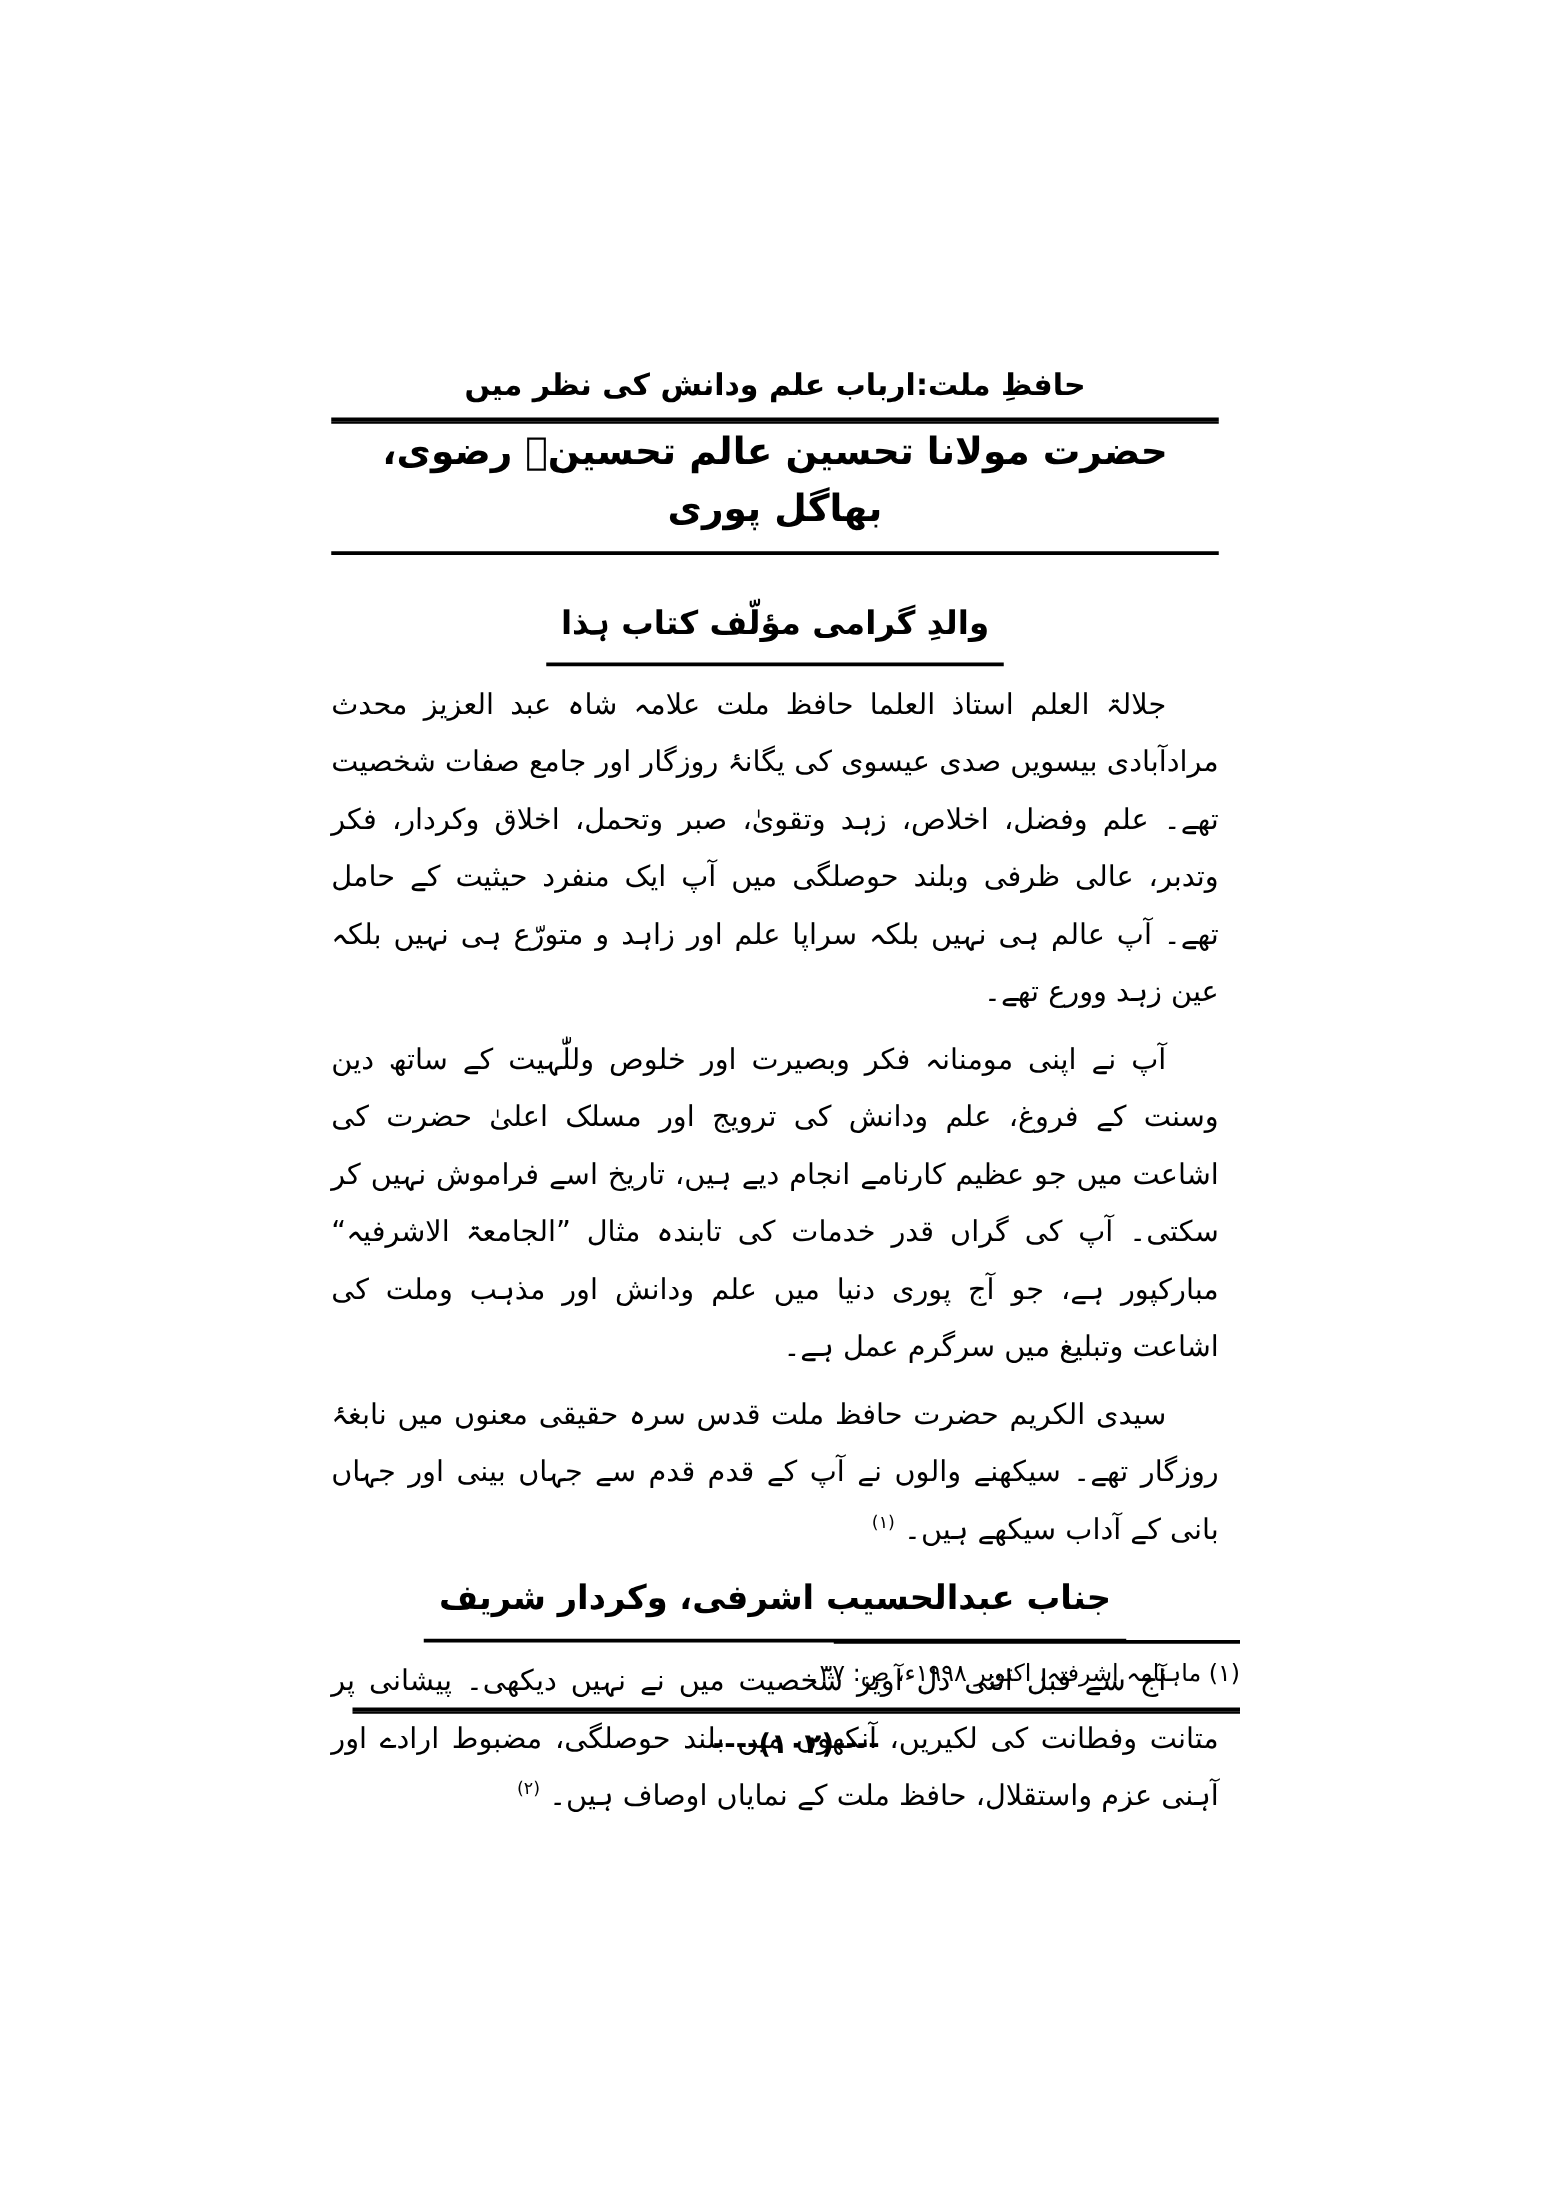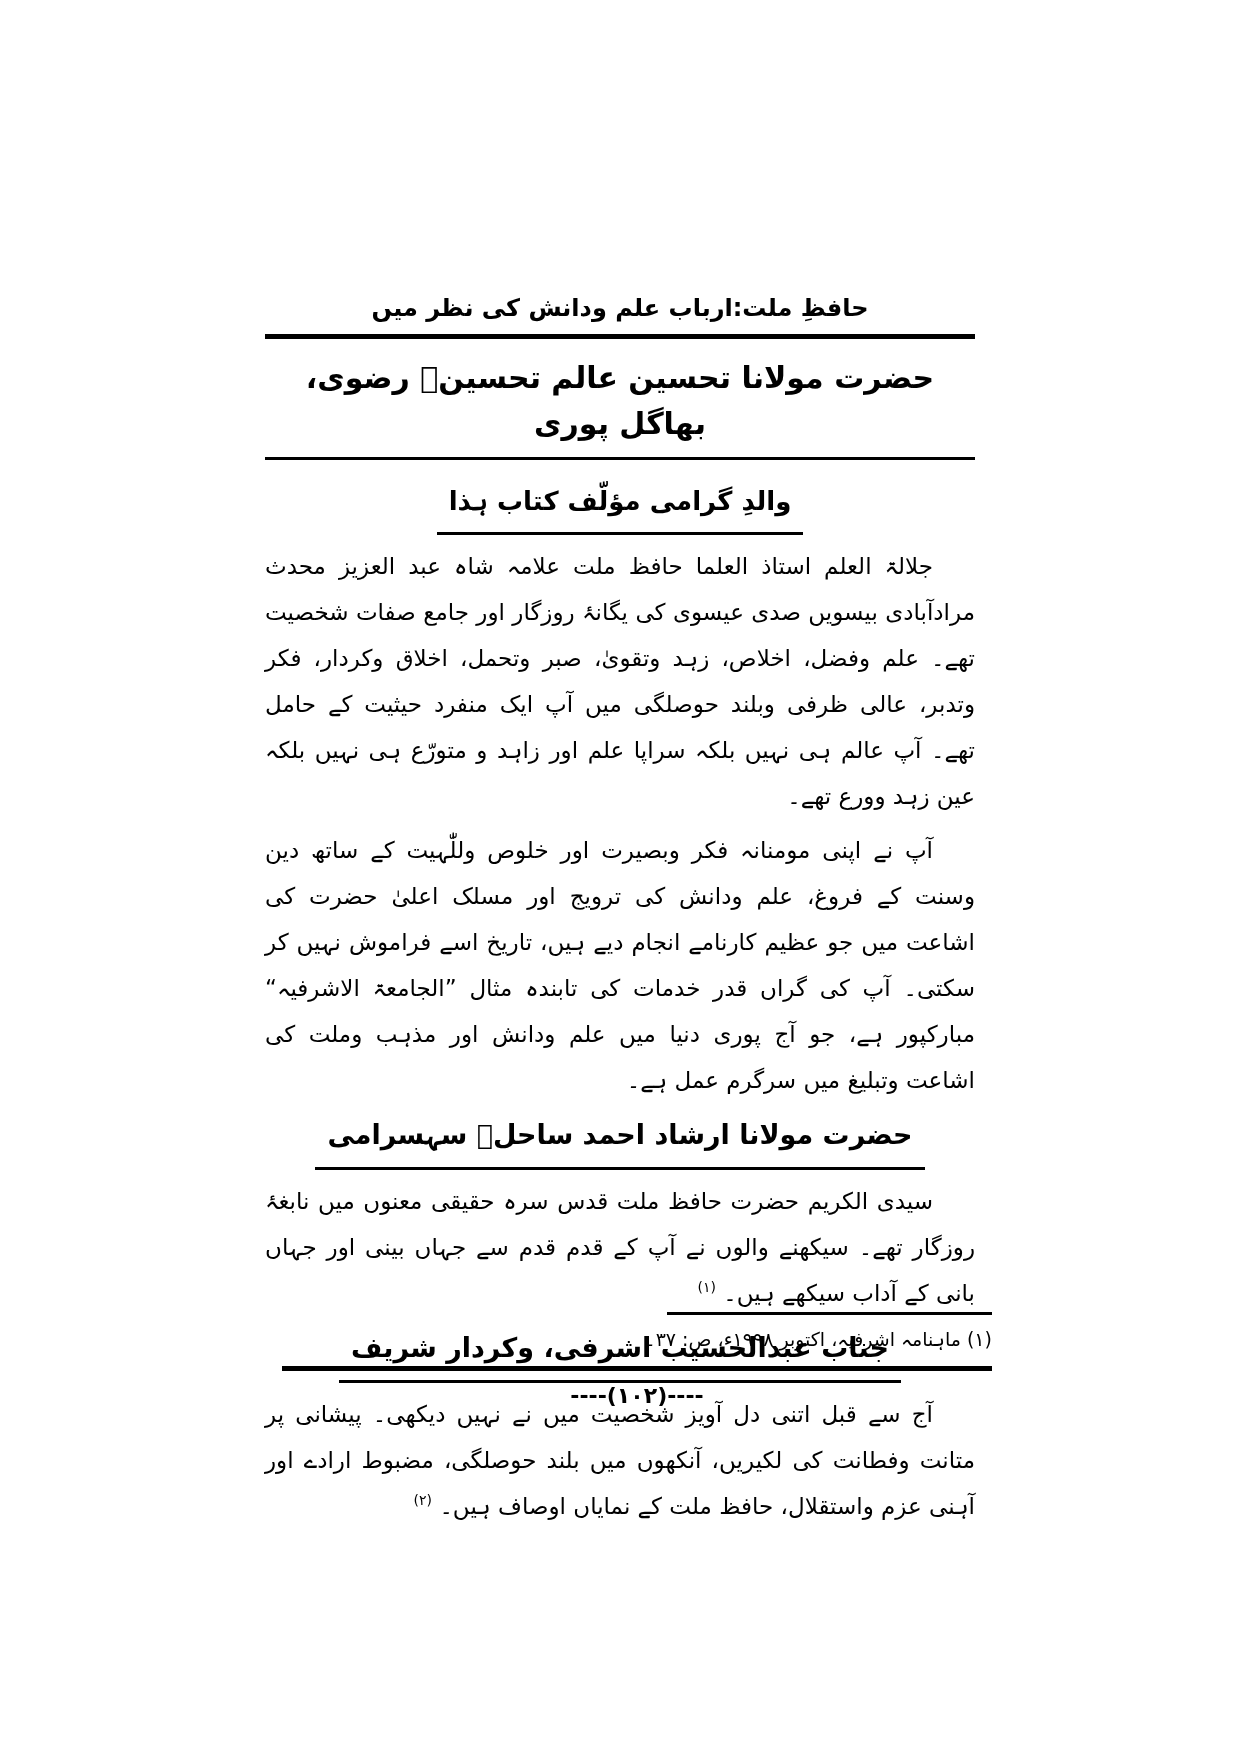--- a/index.html
+++ b/index.html
@@ -32,23 +32,23 @@
     border-bottom: 2px solid #000;
   }
   .rule-top { margin-top: 6px; }
   .h-wrap { text-align: center; }
   .h-underline {
     display: inline-block;
     border-bottom: 3px solid #000;
     font-weight: bold;
     padding: 0 12px 10px 12px;
   }
-  .h1-wrap { margin-top: 16px; }
+  .h1-wrap { }
   .h1 { font-size: 30px; line-height: 46px; }
-  .h2-wrap { margin-top: 20px; }
+  .h2-wrap { margin-top: 34px; }
   .h2 { font-size: 26px; line-height: 42px; }
   .h3-wrap { margin-top: 10px; }
   .h3 { font-size: 27px; line-height: 44px; }
   p.body {
     font-size: 23px;
     line-height: 46px;
     text-align: justify;
     text-indent: 42px;
     margin: 8px 0 0 0;
   }
@@ -100,23 +100,20 @@
     </div>
 
     <div class="h-wrap h2-wrap">
       <span class="h-underline h2">والدِ گرامی مؤلّف کتاب ہذا</span>
     </div>
 
     <p class="body">جلالۃ العلم استاذ العلما حافظ ملت علامہ شاہ عبد العزیز محدث مرادآبادی بیسویں صدی عیسوی کی یگانۂ روزگار اور جامع صفات شخصیت تھے۔ علم وفضل، اخلاص، زہد وتقویٰ، صبر وتحمل، اخلاق وکردار، فکر وتدبر، عالی ظرفی وبلند حوصلگی میں آپ ایک منفرد حیثیت کے حامل تھے۔ آپ عالم ہی نہیں بلکہ سراپا علم اور زاہد و متورّع ہی نہیں بلکہ عین زہد وورع تھے۔</p>
 
     <p class="body">آپ نے اپنی مومنانہ فکر وبصیرت اور خلوص وللّٰہیت کے ساتھ دین وسنت کے فروغ، علم ودانش کی ترویج اور مسلک اعلیٰ حضرت کی اشاعت میں جو عظیم کارنامے انجام دیے ہیں، تاریخ اسے فراموش نہیں کر سکتی۔ آپ کی گراں قدر خدمات کی تابندہ مثال ”الجامعۃ الاشرفیہ“ مبارکپور ہے، جو آج پوری دنیا میں علم ودانش اور مذہب وملت کی اشاعت وتبلیغ میں سرگرم عمل ہے۔</p>
 
-    <div class="h-wrap h3-wrap">
-      <span class="h-underline h3">حضرت مولانا ارشاد احمد ساحلؔ سہسرامی</span>
-    </div>
 
     <p class="body"><span>سیدی الکریم حضرت حافظ ملت قدس سرہ حقیقی معنوں میں نابغۂ روزگار تھے۔ سیکھنے والوں نے آپ کے قدم قدم سے جہاں بینی اور جہاں بانی کے آداب سیکھے ہیں۔</span> <sup class="fn-mark">(۱)</sup></p>
 
     <div class="h-wrap h3-wrap">
       <span class="h-underline h3">جناب عبدالحسیب اشرفی، وکردار شریف</span>
     </div>
 
     <p class="body"><span>آج سے قبل اتنی دل آویز شخصیت میں نے نہیں دیکھی۔ پیشانی پر متانت وفطانت کی لکیریں، آنکھوں میں بلند حوصلگی، مضبوط ارادے اور آہنی عزم واستقلال، حافظ ملت کے نمایاں اوصاف ہیں۔</span> <sup class="fn-mark">(۲)</sup></p>
 
   </div>

